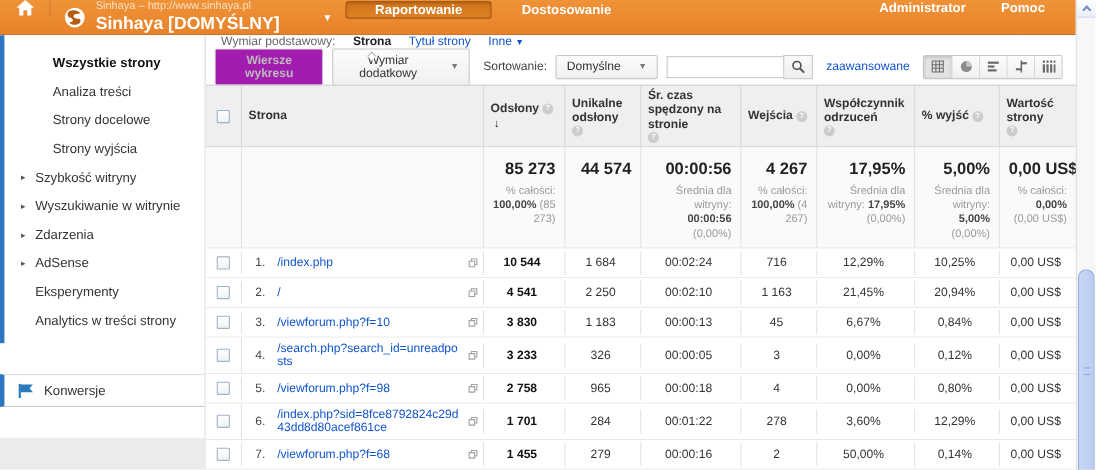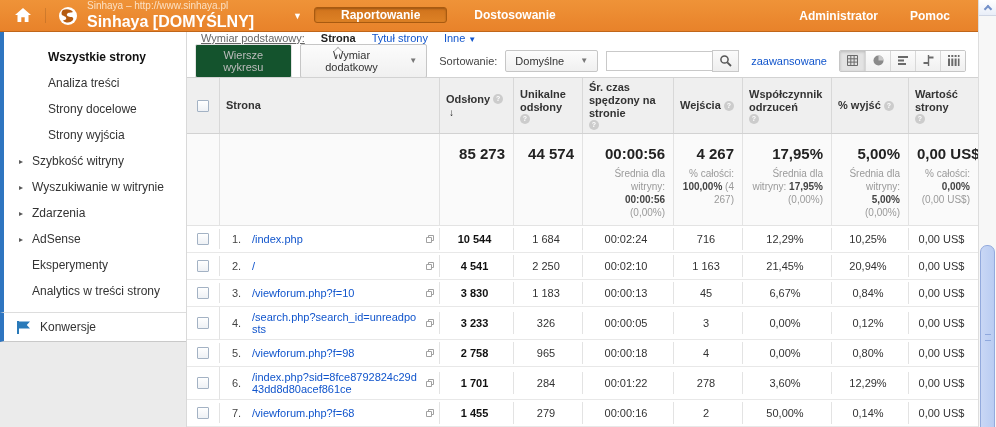--- a/index.html
+++ b/index.html
@@ -14,21 +14,21 @@
   :root{
     --topbar-orange:#e8822a; --tab-active-orange:#d0731c;
     --link-blue:#1155cc; --stripe-blue:#2e75c0; --thumb-blue:#b9ccf2;
   }
 
   
   .topbar{
     position:absolute; left:0; top:0; right:18px; height:32px;
     background:linear-gradient(#ef9338, var(--topbar-orange));
     border-bottom:1px solid #c0661a;
-    display:flex; align-items:center;
+    display:flex; align-items:flex-start;
   }
   .home-btn{ width:46px; display:flex; align-items:center; justify-content:center;
     border-right:1px solid rgba(0,0,0,.12); cursor:pointer; }
   .account{ display:flex; align-items:center; padding:0 12px; width:268px; cursor:pointer; }
   .globe{ display:flex; }
   .acct-text{ margin-left:9px; line-height:1.2; min-width:0; }
   .acct-url{ font-size:10px; color:#fbe0c3; white-space:nowrap; }
   .acct-name{ font-size:16px; font-weight:bold; color:#fff; white-space:nowrap; }
   .caret{ margin-left:auto; color:#fff; font-size:9px; }
   .tabbar{ display:flex; align-items:stretch; }
@@ -38,51 +38,51 @@
     background:linear-gradient(var(--tab-active-orange), #dd8125);
     border:1px solid #a85a10; border-radius:3px; box-shadow:inset 0 1px 2px rgba(0,0,0,.25);
   }
   .top-right{ margin-left:auto; display:flex; align-items:center; gap:32px; padding-right:28px; }
   .top-link{ color:#fff; font-weight:bold; font-size:12px; cursor:pointer; white-space:nowrap; }
 
   
   .body-wrap{ position:absolute; top:32px; left:0; right:18px; bottom:0; display:flex; }
 
   
-  .sidebar{ width:186px; display:flex; flex-direction:column; background:#fff; flex:none; }
+  .sidebar{ width:186px; display:flex; flex-direction:column; background:#fff; flex:none;gap:28px; }
   .side-nav{ border-left:4px solid var(--stripe-blue); background:#fff; padding:12px 0 8px; }
   .side-item{ padding:6px 6px 6px 28px; font-size:12px; color:#333; cursor:pointer;
     display:flex; align-items:center; }
   .side-item.child{ padding-left:44px; }
   .side-item.active .side-label{ font-weight:bold; color:#111; }
   .side-arrow{ color:#555; font-size:8px; width:9px; margin-left:-13px; margin-right:4px; flex:none; }
   .side-conv{ border-left:4px solid var(--stripe-blue); border-top:1px solid #ddd;
     border-bottom:1px solid #c9c9c9; background:#fff; display:flex; align-items:center;
     padding:7px 6px 7px 12px; font-size:12px; color:#333; cursor:pointer; }
   .flag{ display:flex; margin-right:9px; }
   .side-fill{ flex:1; background:#ebebeb; }
 
   
   .main{ flex:1; min-width:0; border-left:1px solid #d9d9d9; background:#fff;
     display:flex; flex-direction:column; }
 
   .dim-bar{ height:27px; display:flex; align-items:center; gap:16px; padding-left:14px; }
-  .dim-label{ color:#666;text-decoration:underline; }
+  .dim-label{ color:#666; }
   .dim-opt{ color:var(--link-blue); cursor:pointer; position:relative; }
   .dim-opt.selected{ color:#222; font-weight:bold; }
   .dim-caret{ position:absolute; left:50%; bottom:-10px; width:6px; height:6px; background:#fff;
     border-left:1px solid #b5b5b5; border-top:1px solid #b5b5b5;
     transform:translateX(-50%) rotate(45deg); }
   .mini-caret{ font-size:8px; margin-left:3px; }
 
   .toolbar{ height:33px; display:flex; align-items:center; gap:8px; padding:0 8px; flex:none; }
   .btn{ font-family:"Liberation Sans",sans-serif; font-size:11px; border:1px solid #c6c6c6;
     border-radius:2px; background:linear-gradient(#fcfcfc,#f0f0f0); color:#333;
     padding:4px 9px; cursor:pointer; }
-  .btn.disabled{ color:#bcbcbc; background:#14532d; border-color:#e3e3e3; }
+  .btn.disabled{ color:#bcbcbc; background:#a21caf; border-color:#e3e3e3;font-weight:bold; }
   .btn.dd{ display:inline-flex; align-items:center; gap:16px; }
   .dd-caret{ font-size:8px; color:#777; }
   .sort-label{ color:#444; margin-left:4px; }
   .tb-right{ margin-left:auto; display:flex; align-items:center; }
   .search-input{ width:106px; height:20px; border:1px solid #c9c9c9; border-right:none;
     padding:0 5px; font-family:"Liberation Sans",sans-serif; font-size:11px; outline:none; }
   .search-btn{ width:27px; height:22px; border:1px solid #c9c9c9;
     background:linear-gradient(#fbfbfb,#eee); display:flex; align-items:center;
     justify-content:center; cursor:pointer; padding:0; }
   .adv{ color:var(--link-blue); margin:0 12px; cursor:pointer; text-decoration:none; }
@@ -329,20 +329,21 @@
           <div class="th">
             <span class="th-label">Wartość strony</span>
             <span class="help-icon">?</span>
           </div>
         </div>
       <div class="summary grid-row" id="summary-row">
           <div class="td"></div>
           <div class="td"></div>
           <div class="sum-cell">
             <div class="sum-value">85 273</div>
+            <div class="sum-sub"><span>% całości: </span><span class="sub-bold">100,00%</span><span> (85 273)</span></div>
           </div>
           <div class="sum-cell">
             <div class="sum-value">44 574</div>
           </div>
           <div class="sum-cell">
             <div class="sum-value">00:00:56</div>
             <div class="sum-sub"><span>Średnia dla witryny: </span><span class="sub-bold">00:00:56</span><span> (0,00%)</span></div>
           </div>
           <div class="sum-cell">
             <div class="sum-value">4 267</div>

